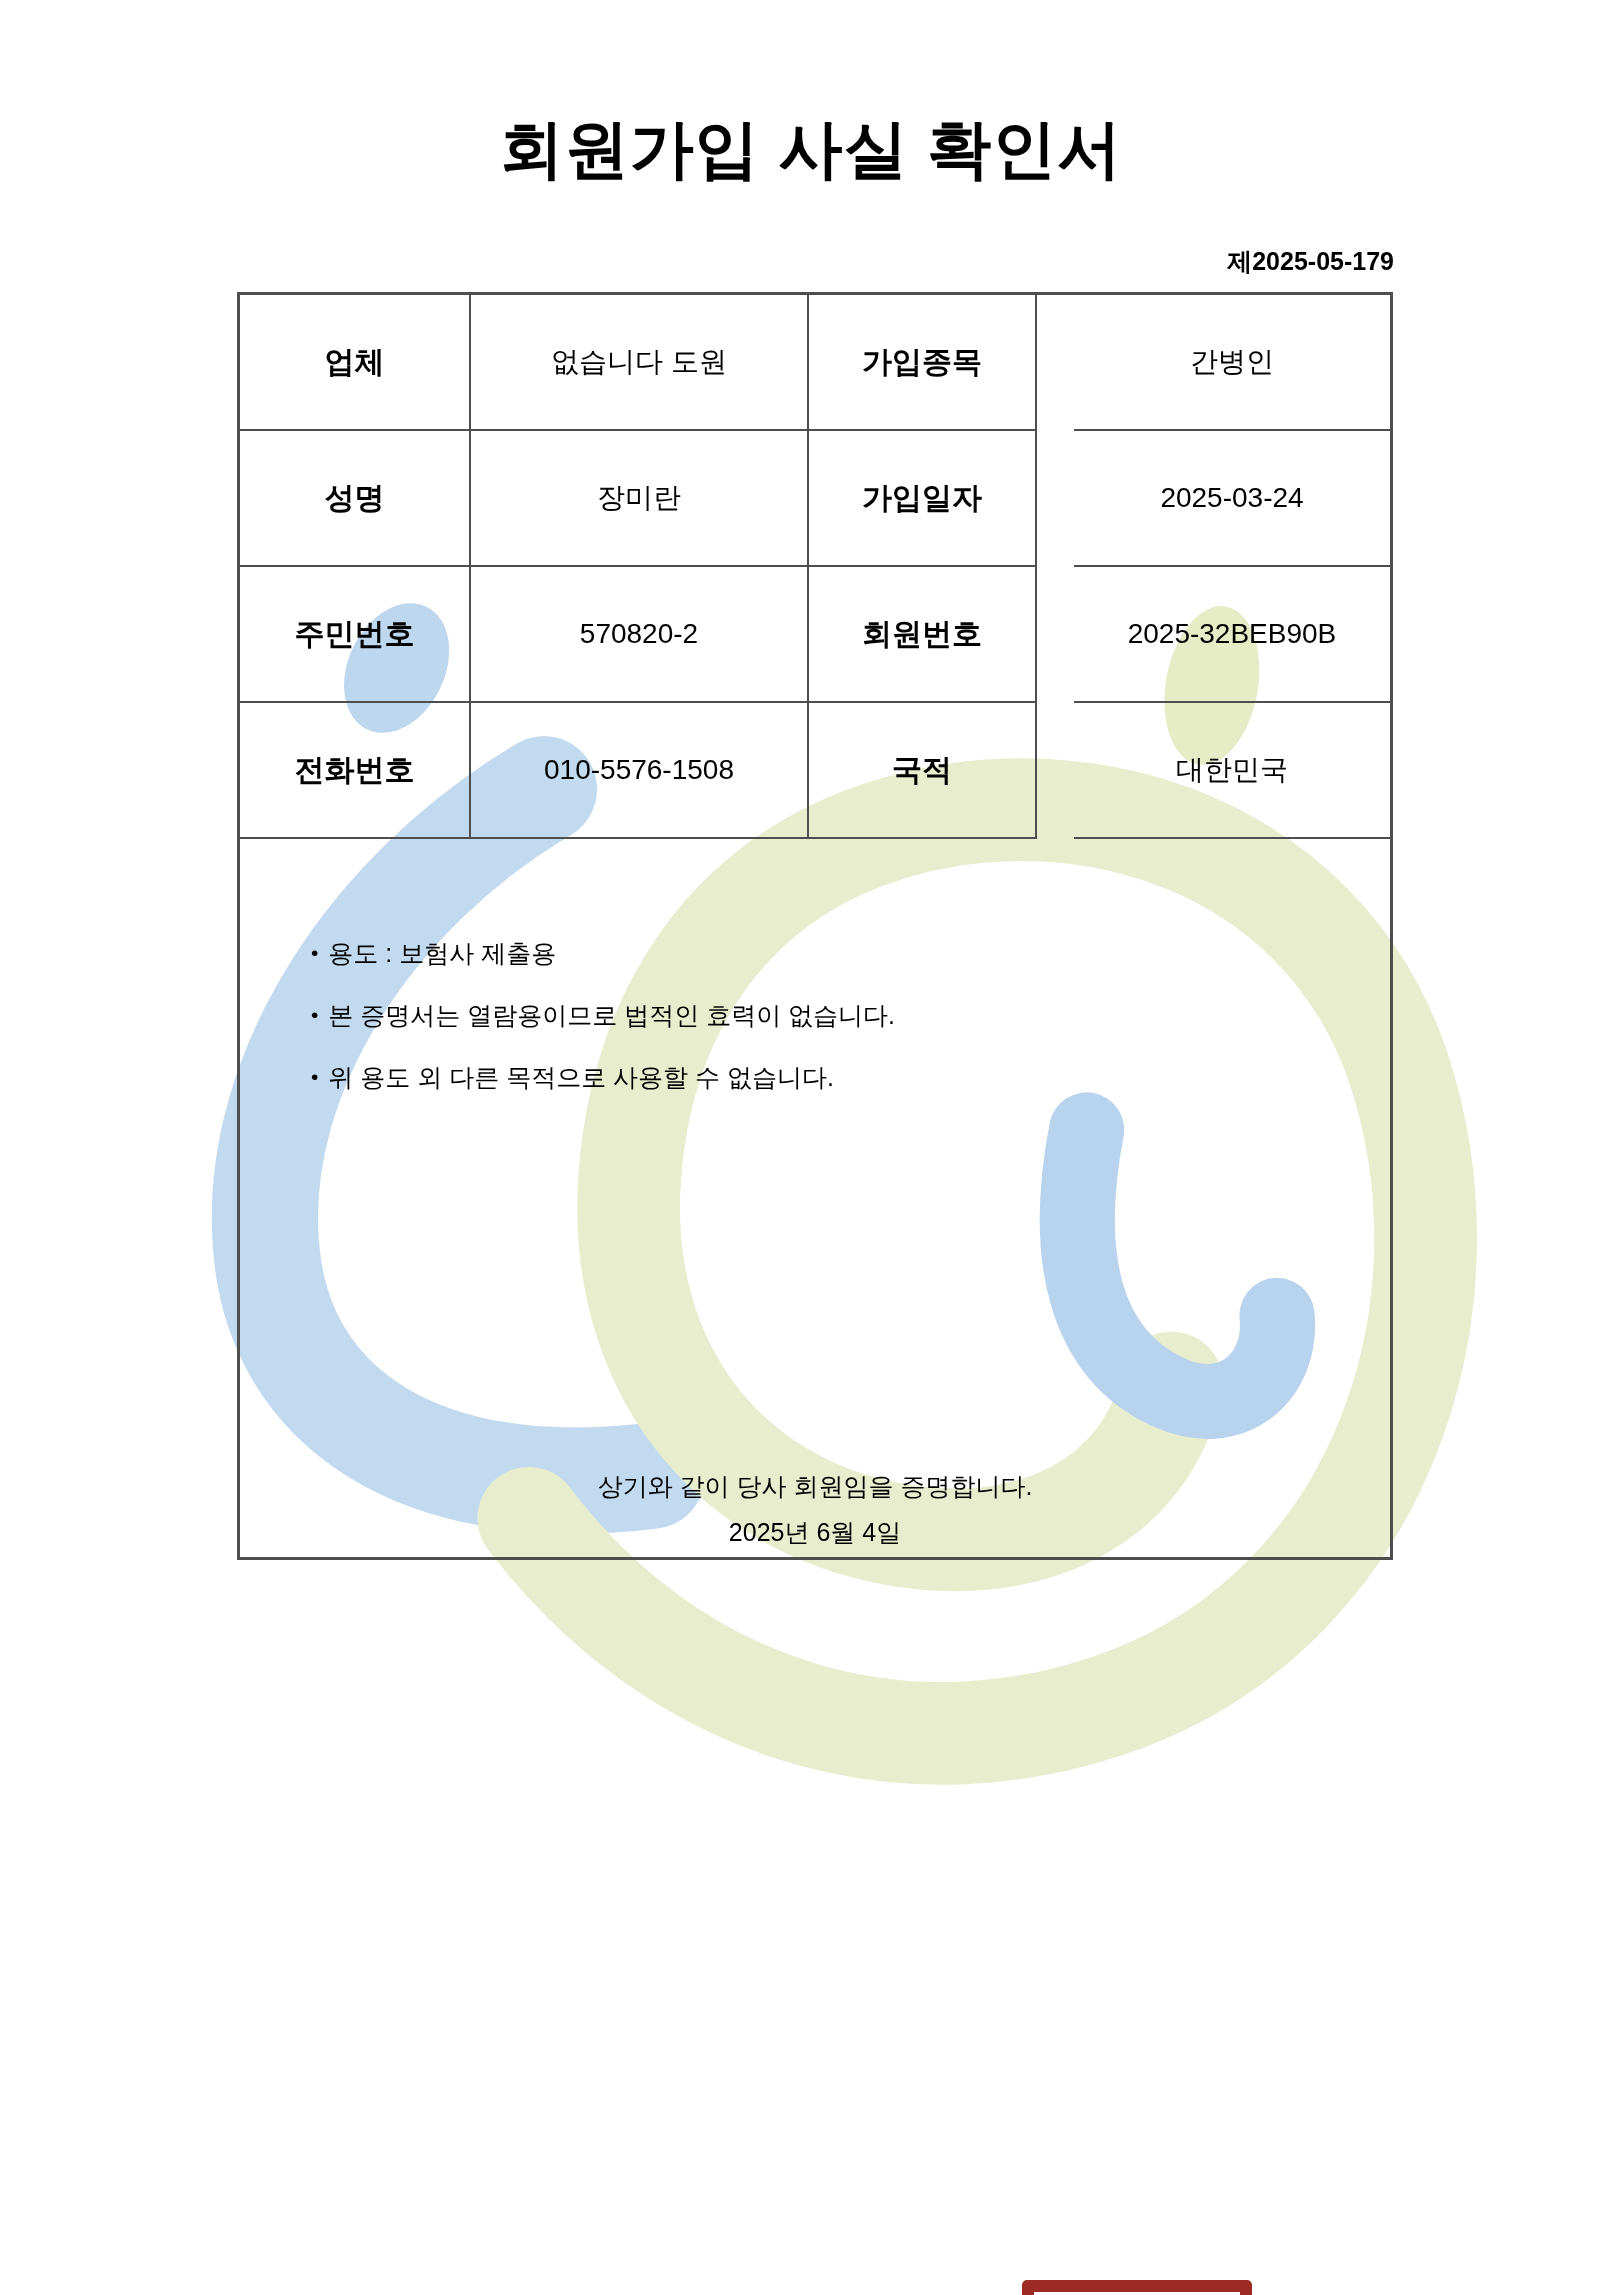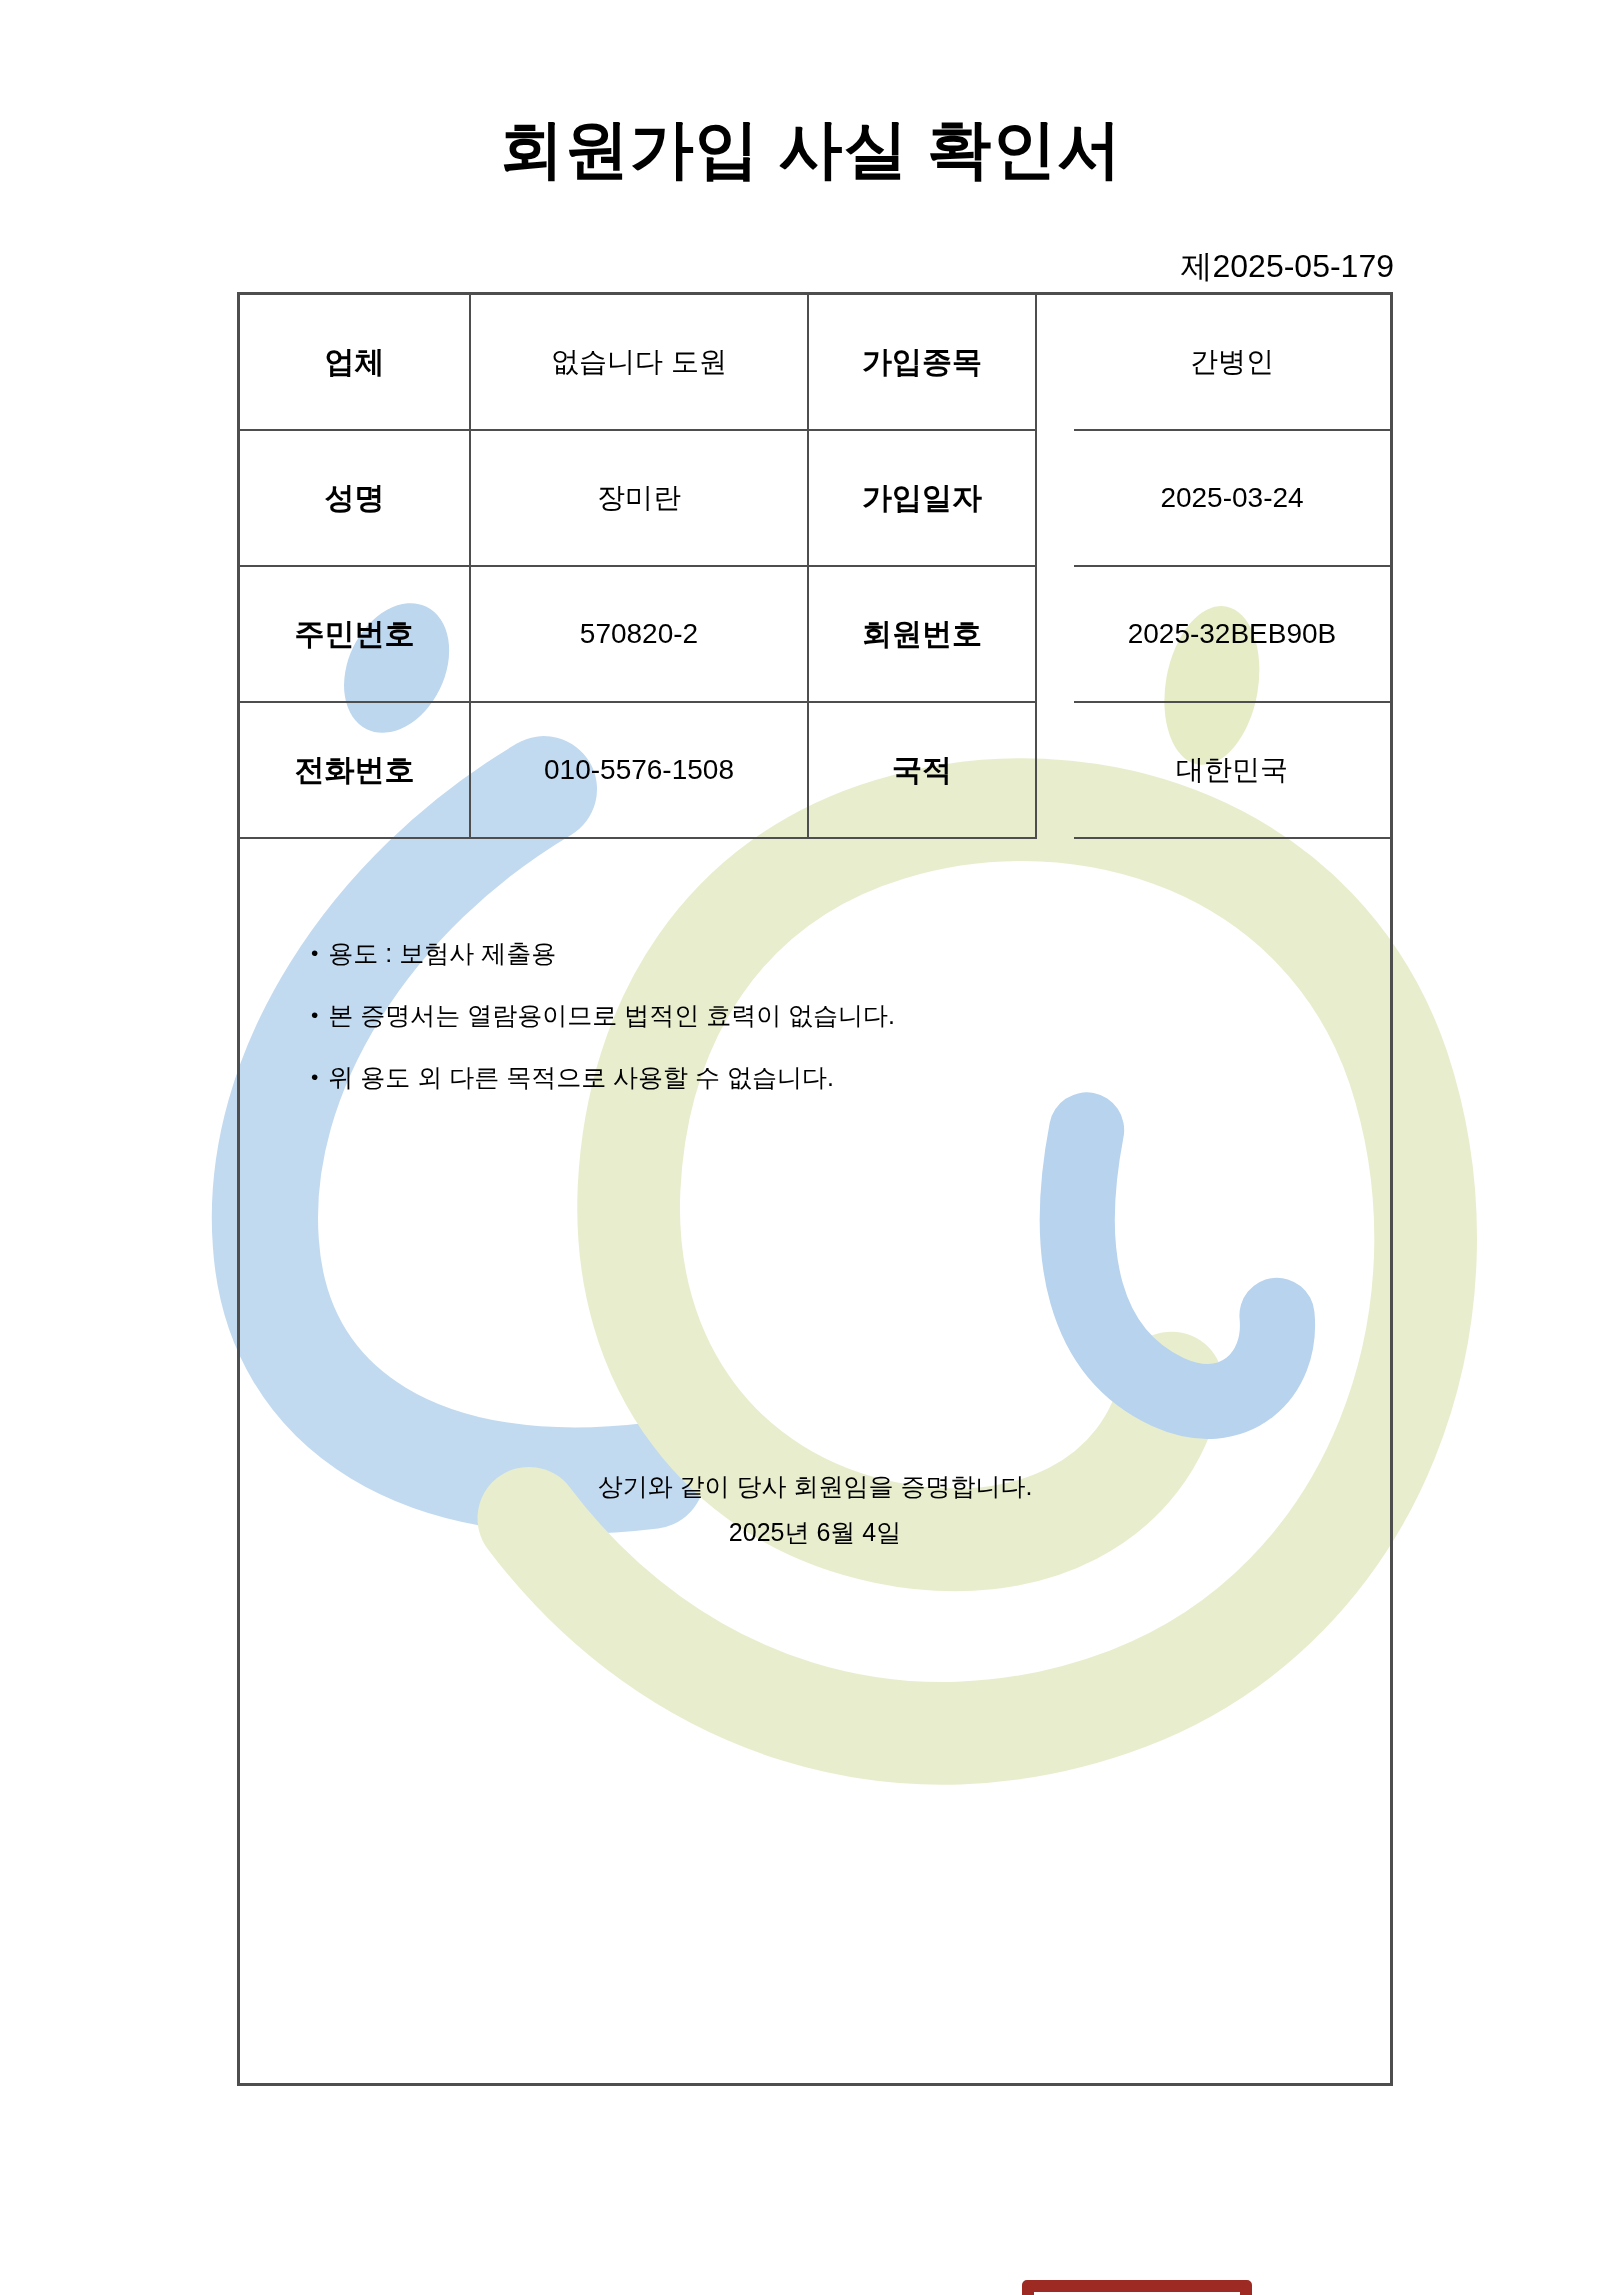--- a/index.html
+++ b/index.html
@@ -15,27 +15,27 @@
   .watermark { position: absolute; left: 0; top: 0; z-index: 0; }
 
   
   .doc-title {
     position: absolute; left: 0; right: 0; top: 106px;
     text-align: center; font-size: 64px; font-weight: 700;
     letter-spacing: 1px; z-index: 2;
   }
   .doc-number {
     position: absolute; top: 245px; right: 228px;
-    font-size: 32px; z-index: 2;
+    font-size: 25px; z-index: 2; font-weight: bold;
   }
 
   
   .main-box {
     position: absolute; left: 237px; top: 292px;
-    width: 1156px; height: 1794px;
+    width: 1156px; height: 1268px;
     border: 3px solid #4e4e4e;
     box-sizing: border-box;
     z-index: 1;
     display: flex; flex-direction: column;
   }
   .info-grid {
     display: grid;
     grid-template-columns: 231px 338px 228px 1fr;
     grid-auto-rows: 136px;
   }

